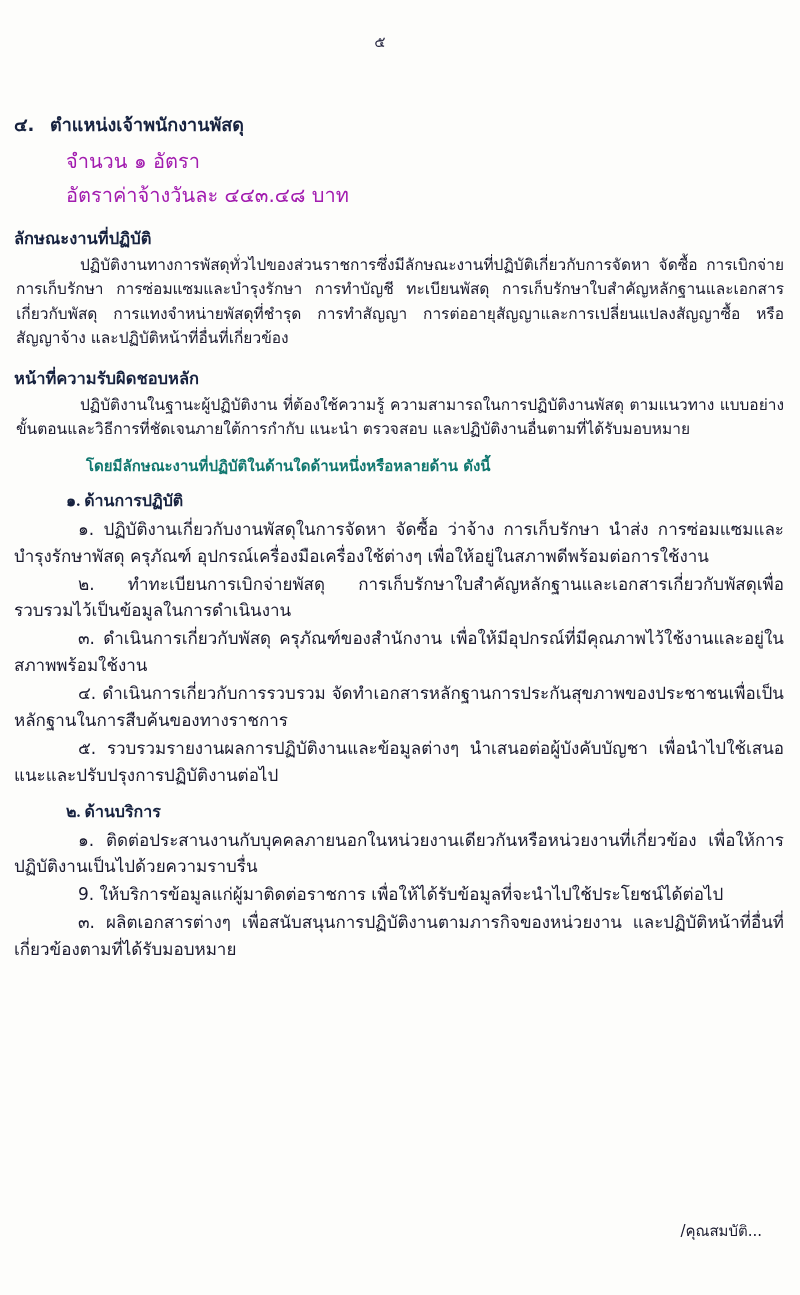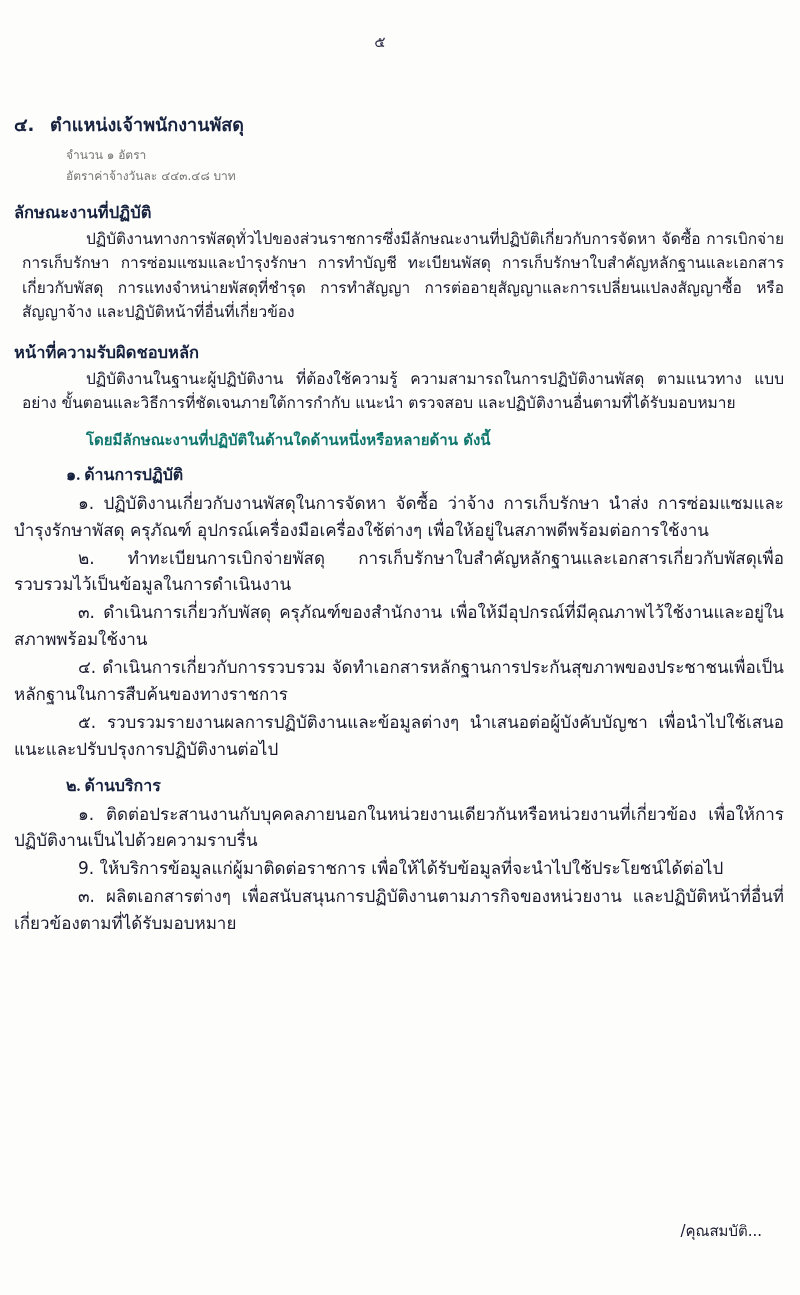--- a/index.html
+++ b/index.html
@@ -48,38 +48,38 @@
   }
   .heading-num {
     width: 30px;
     flex: none;
   }
   .heading-text {
     font-weight: bold;
     margin-left: 6px;
   }
   .indent-line {
-    font-size: 12px;
+    font-size: 20px;
     margin: 2px 0 2px 52px;
-    color: #737373;
+    color: #a21caf;
   }
   .underline-head {
     font-size: 16.5px;
     font-weight: bold;
     margin-top: 14px;
     margin-bottom: 2px;
     color: #16213e;
     display: block;
   }
   .para {
     font-size: 15.5px;
     line-height: 1.58;
     text-align: justify;
     text-justify: inter-word;
-    margin: 0 0 2px 8px;
+    margin: 0 0 2px 2px;
     color: #1a1a2e;
   }
   .para.first-indent {
     text-indent: 64px;
   }
   .center-bold {
     font-size: 15px;
     font-weight: bold;
     margin: 12px 0 6px 0;
     padding-left: 72px;

